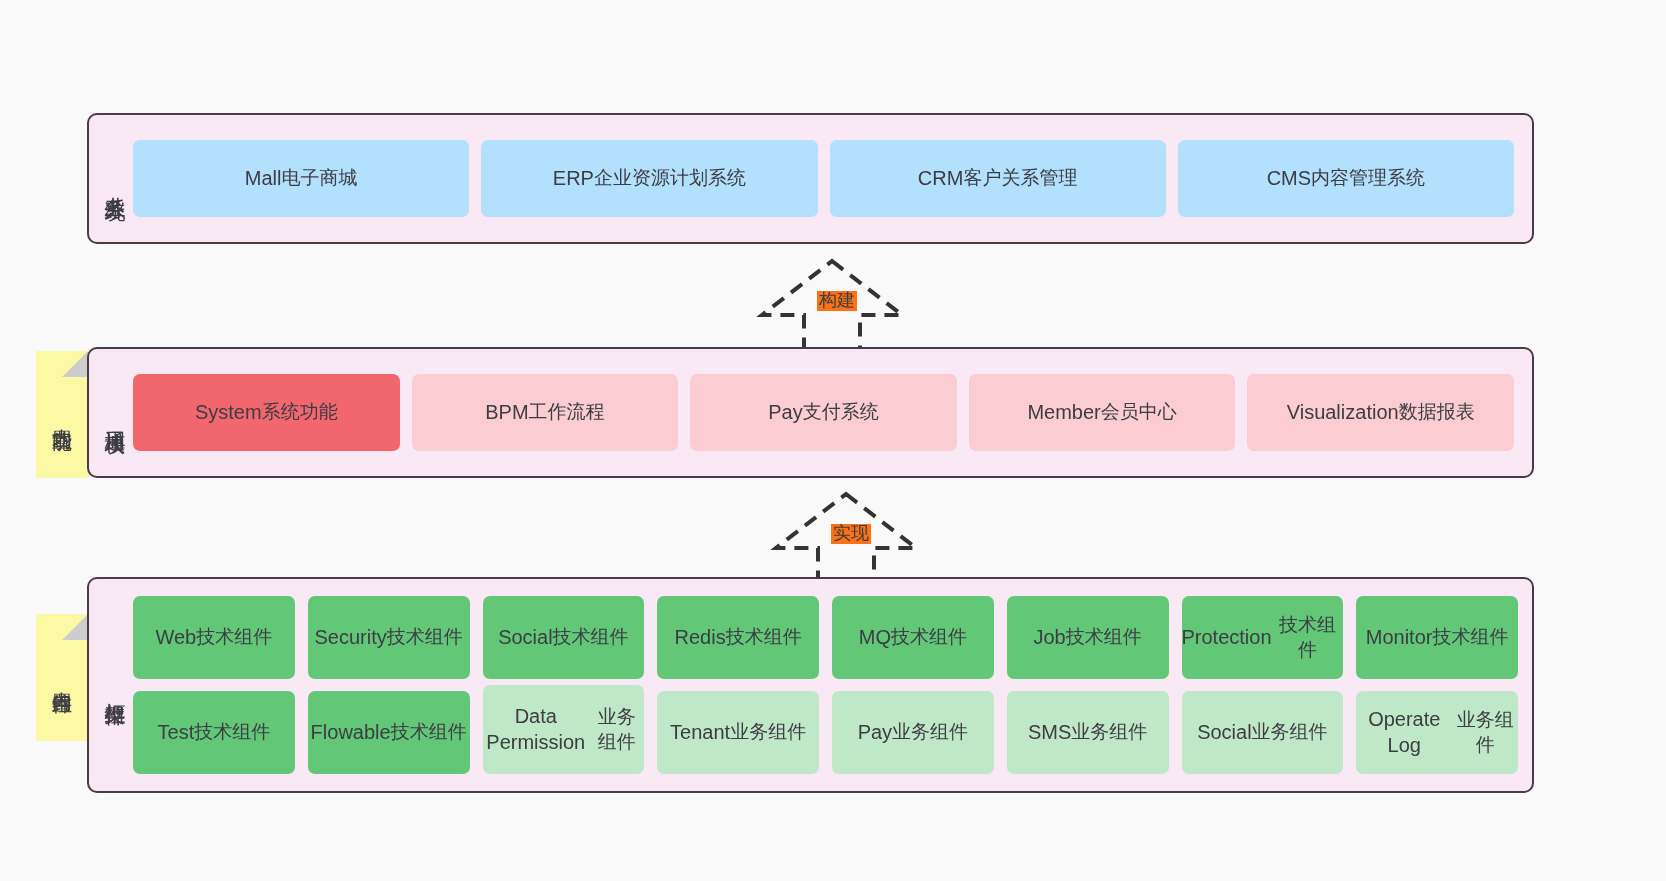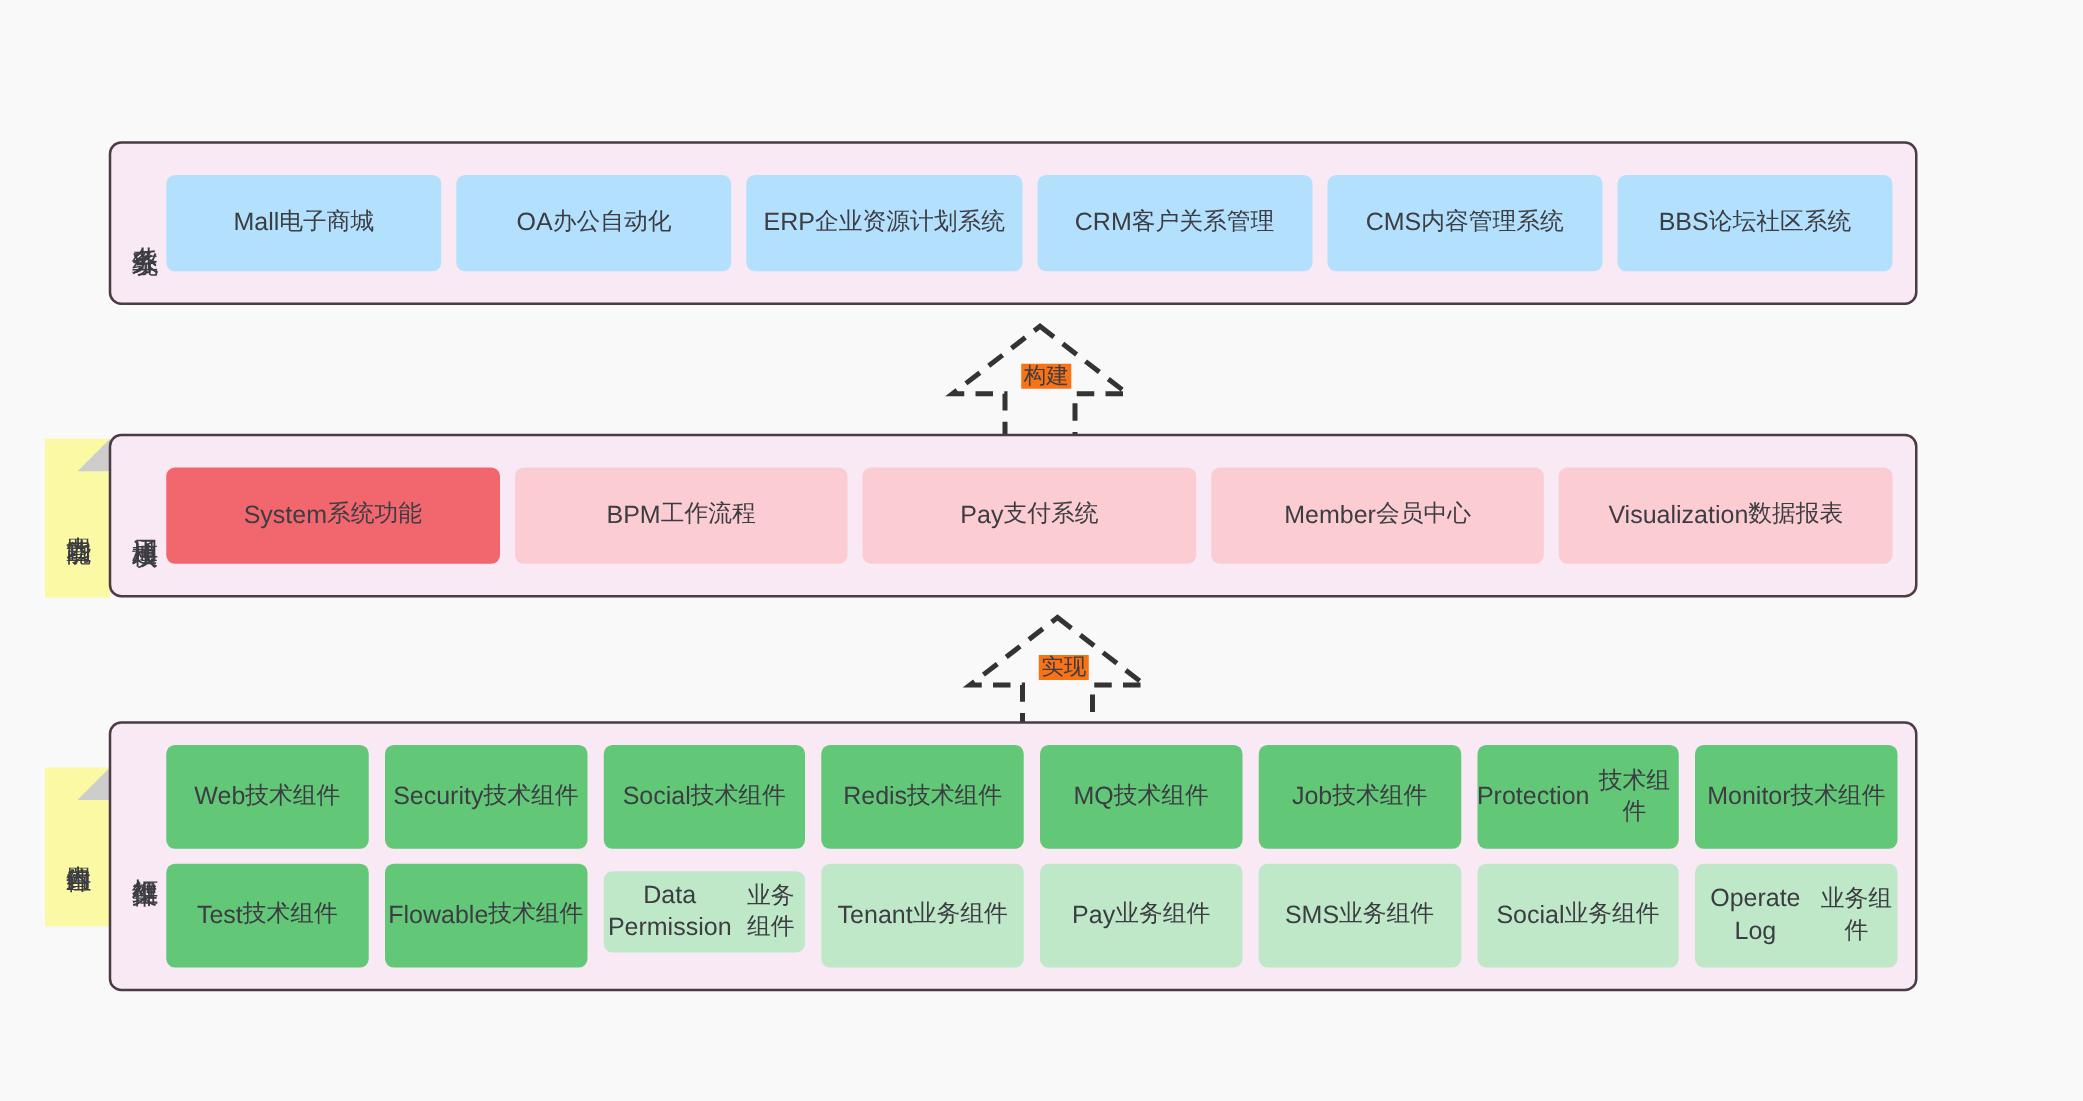--- a/index.html
+++ b/index.html
@@ -119,21 +119,21 @@
     column-gap: 13px;
     row-gap: 12px;
     align-items: stretch;
   }
   .grid-cols .node {
     height: 83px;
   }
   .node.green-dark  { background: #62c878; }
   .node.green-light { background: #bfe8c8; }
   .node.tall {
-    height: 65px;
+    height: 89px;
     align-self: center;
     margin-top: -6px;
   }
 
   
   .sticky {
     position: absolute;
     box-sizing: border-box;
     background: #fbf9a3;
     display: flex;
@@ -196,38 +196,30 @@
 <body>
 
 <div class="layer" id="business-layer">
   <div class="layer-title">业务系统</div>
   <div class="layer-body">
       <div class="node">
         <span class="title-en">Mall</span>
         <span class="title-cn">电子商城</span>
       </div>
       <div class="node">
-        <span class="title-en">OA</span>
-        <span class="title-cn">办公自动化</span>
-      </div>
-      <div class="node">
         <span class="title-en">ERP</span>
         <span class="title-cn">企业资源计划系统</span>
       </div>
       <div class="node">
         <span class="title-en">CRM</span>
         <span class="title-cn">客户关系管理</span>
       </div>
       <div class="node">
         <span class="title-en">CMS</span>
         <span class="title-cn">内容管理系统</span>
-      </div>
-      <div class="node">
-        <span class="title-en">BBS</span>
-        <span class="title-cn">论坛社区系统</span>
       </div>
     </div>
 </div>
 
 <div class="arrow" id="arrow-build">
   <svg width="160" height="100" viewBox="0 0 160 100">
     <path d="M 80 6 L 150 60 L 108 60 L 108 100 L 52 100 L 52 60 L 10 60 Z" fill="none" stroke="#333333" stroke-width="4" stroke-dasharray="14,9" stroke-linejoin="miter"></path>
   </svg>
 </div>
 <div class="arrow-label" id="arrow-build-label">构建</div>

